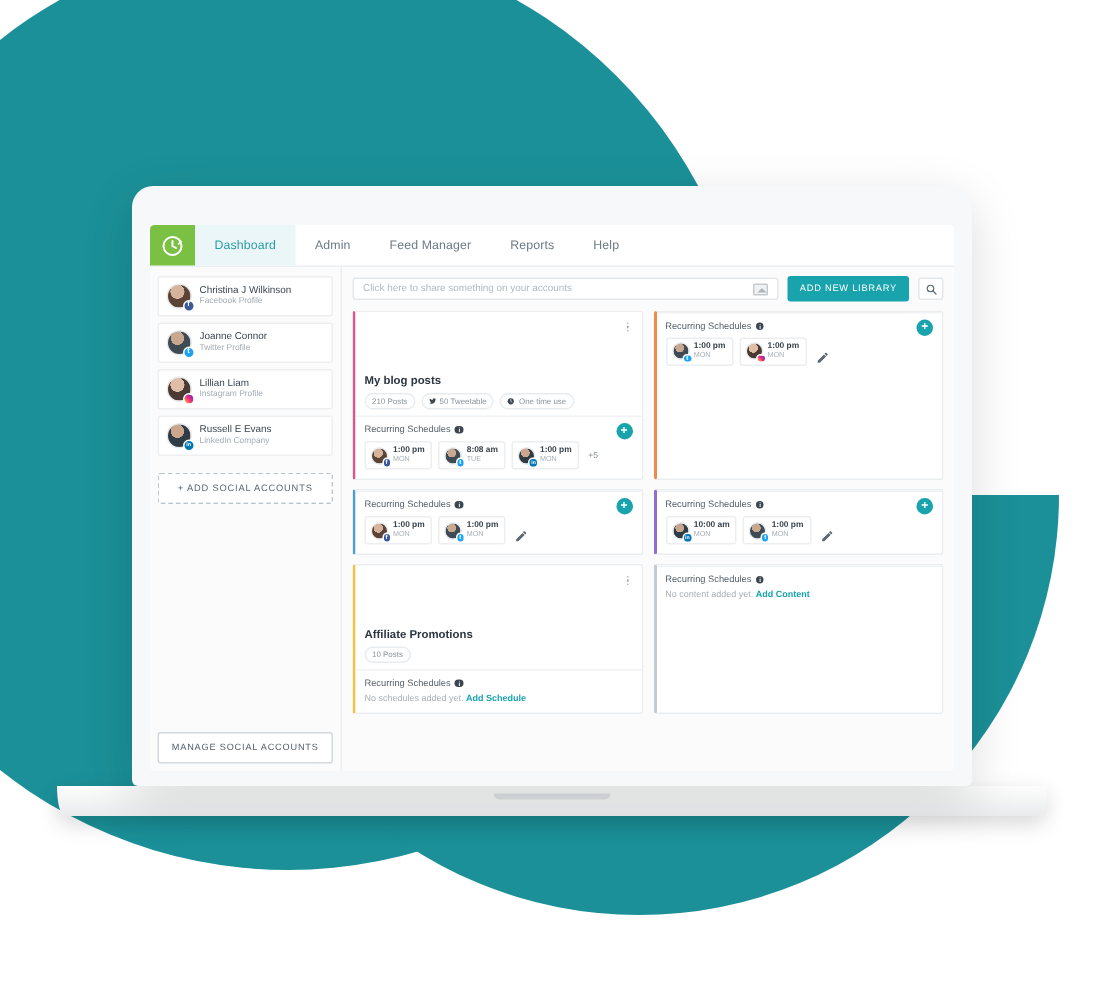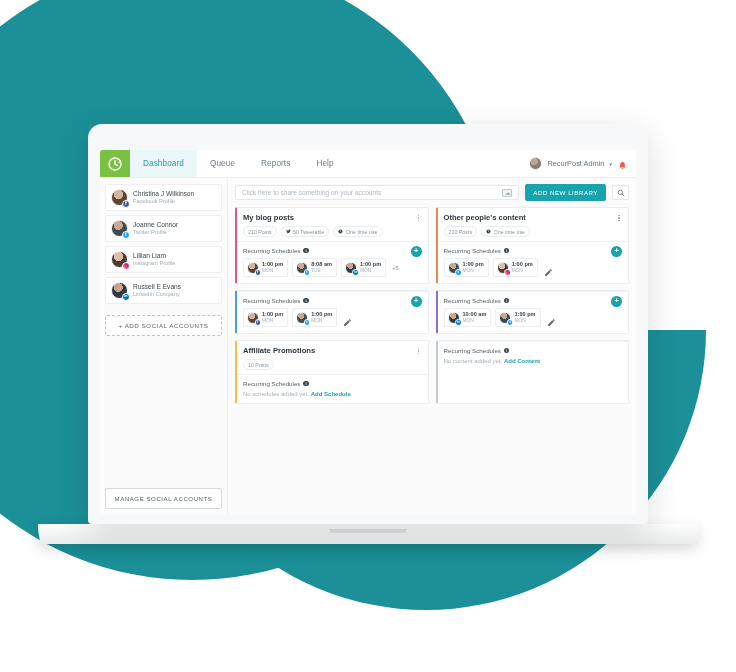--- a/index.html
+++ b/index.html
@@ -258,21 +258,21 @@
 
   .card {
     background: #ffffff;
     border: 1px solid #ebeef0;
     border-left-width: 2.5px;
     border-left-style: solid;
     border-radius: 2px;
     overflow: hidden;
   }
   .card-head { padding: 5px 6px 4px 6px; position: relative; }
-  .card-title { font-size: 7.6px; font-weight: bold; color: #2c3640; line-height: 1.2; }
+  .card-title { font-size: 7.6px; font-weight: bold; color: #2c3640; line-height: 1.2; margin-top: 36px; }
   .kebab {
     position: absolute; right: 5px; top: 5px;
     width: 8px; height: 10px;
     display: flex; flex-direction: column; align-items: center; justify-content: center; gap: 1.2px;
   }
   .kebab i { width: 1.4px; height: 1.4px; background: #9aa4ac; border-radius: 50%; display: block; }
   .trash {
     position: absolute; right: 5px; top: 5px;
     width: 7px; height: 9px;
   }
@@ -353,39 +353,31 @@
           <circle cx="12" cy="12" r="9" fill="none" stroke="#ffffff" stroke-width="2"></circle>
           <path d="M12 7 L12 12 L15.5 14" fill="none" stroke="#ffffff" stroke-width="2" stroke-linecap="round"></path>
           <path d="M18 5 L20.5 7.5 L18 10" fill="none" stroke="#ffffff" stroke-width="1.6" stroke-linecap="round"></path>
         </svg>
       </div>
       <div class="nav-items">
         <div class="nav-item active">
             <span>Dashboard</span>
           </div>
         <div class="nav-item">
-            <span>Queue</span>
+            <span>Admin</span>
+          </div>
+        <div class="nav-item">
+            <span>Feed Manager</span>
           </div>
         <div class="nav-item">
             <span>Reports</span>
           </div>
         <div class="nav-item">
             <span>Help</span>
           </div>
-      </div>
-      <div class="nav-right">
-        <div class="avatar-sm"></div>
-        <span class="user-name">RecurPost Admin</span>
-        <span class="caret">▾</span>
-        <span class="bell">
-          <svg width="11" height="12" viewBox="0 0 24 24" aria-hidden="true">
-            <path d="M12 3a5 5 0 0 0-5 5v4l-2 3h14l-2-3V8a5 5 0 0 0-5-5z" fill="#e05c4b"></path>
-            <path d="M10 17a2 2 0 0 0 4 0z" fill="#e05c4b"></path>
-          </svg>
-        </span>
       </div>
     </div>
 
     <div class="app-body">
 
       <div class="sidebar">
 
         <div class="account">
           <div class="acct-avatar-wrap">
             <div class="acct-avatar av1"></div>
@@ -517,40 +509,20 @@
                     <div class="chip-time">1:00 pm</div>
                     <div class="chip-day">MON</div>
                   </div>
                 </div>
                 <div class="more-count">+5</div>
               </div>
             </div>
           </div>
 
           <div class="card" style="border-left-color:#f08a4b">
-            <div class="card-head">
-              <div class="card-title">Other people's content</div>
-              <div class="kebab">
-                  <i></i>
-                  <i></i>
-                  <i></i>
-                </div>
-              <div class="badges">
-                <div class="badge">
-                    <span>210 Posts</span>
-                  </div>
-                <div class="badge">
-                  <svg class="bi" viewBox="0 0 24 24">
-                      <circle cx="12" cy="12" r="10" fill="#3b4650"></circle>
-                      <path d="M12 6v6.5l4 2" stroke="#fff" stroke-width="2" fill="none" stroke-linecap="round"></path>
-                    </svg>
-                  <span>One time use</span>
-                </div>
-              </div>
-            </div>
             <div class="divider"></div>
             <div class="sched">
               <div class="sched-label">
                 <span>Recurring Schedules</span>
                 <span class="info-dot">i</span>
               </div>
               <div class="plus-fab">+</div>
               <div class="sched-row">
                 <div class="chip">
                   <div class="chip-av-wrap">

